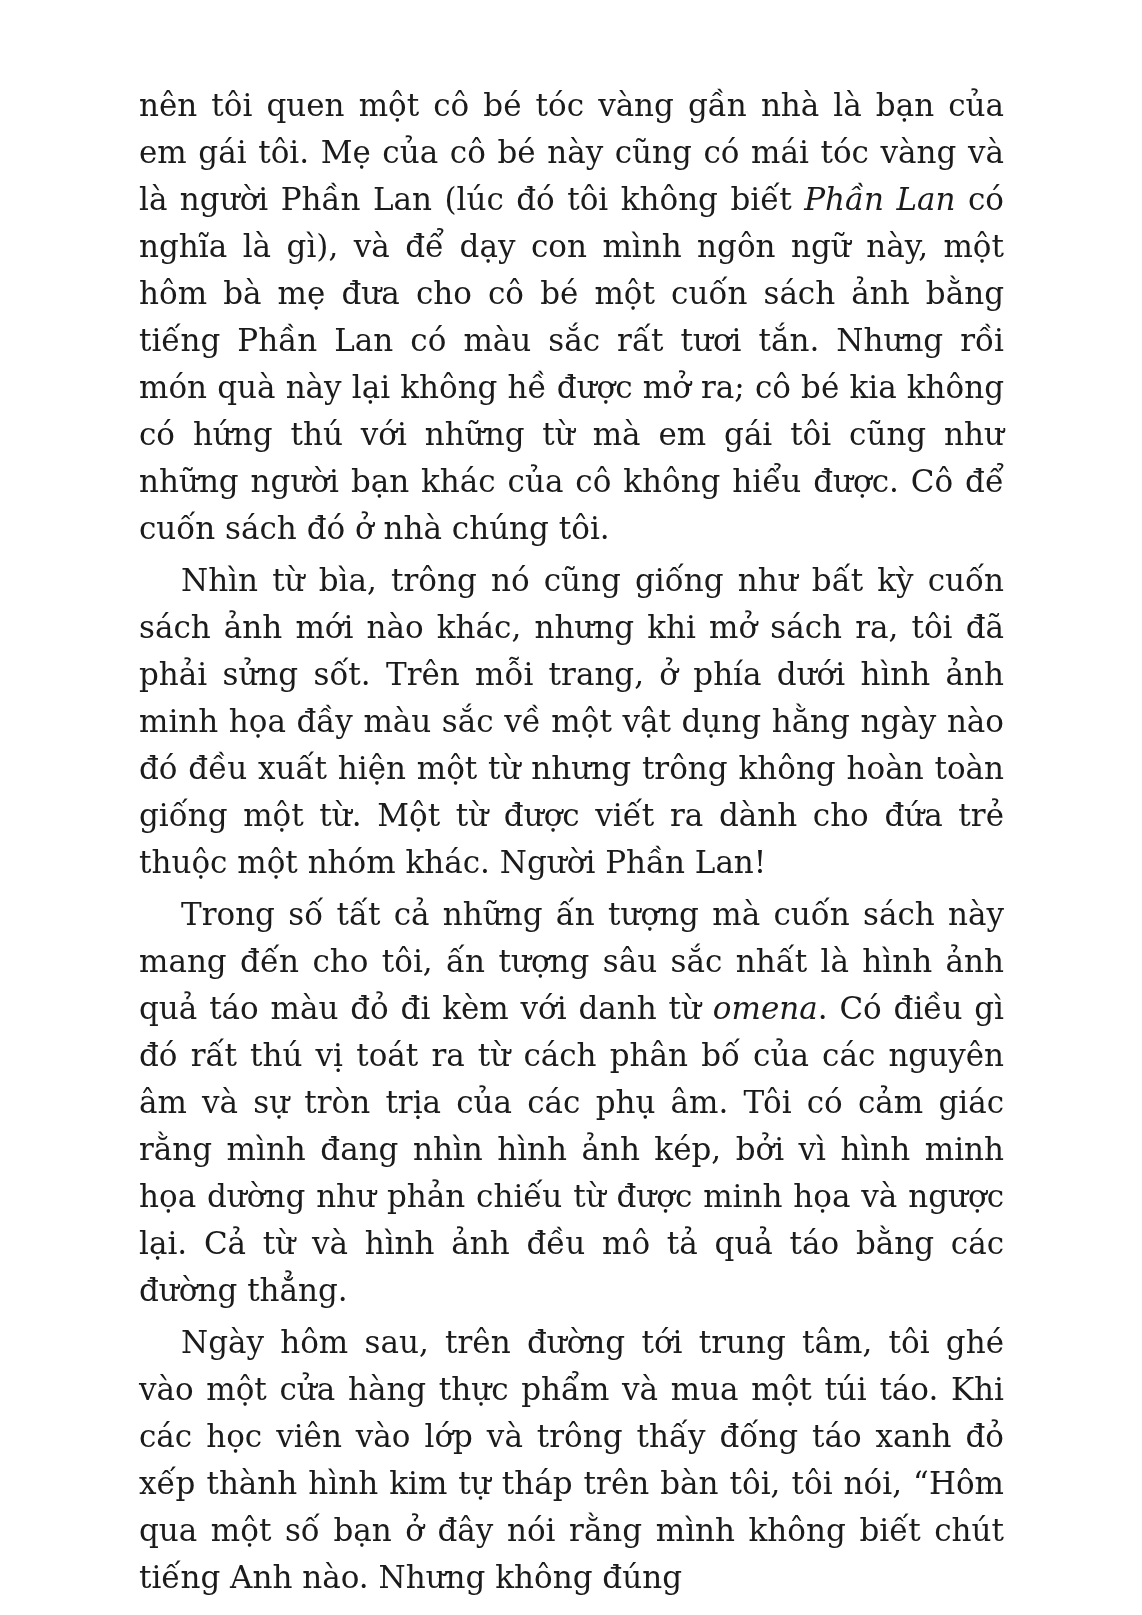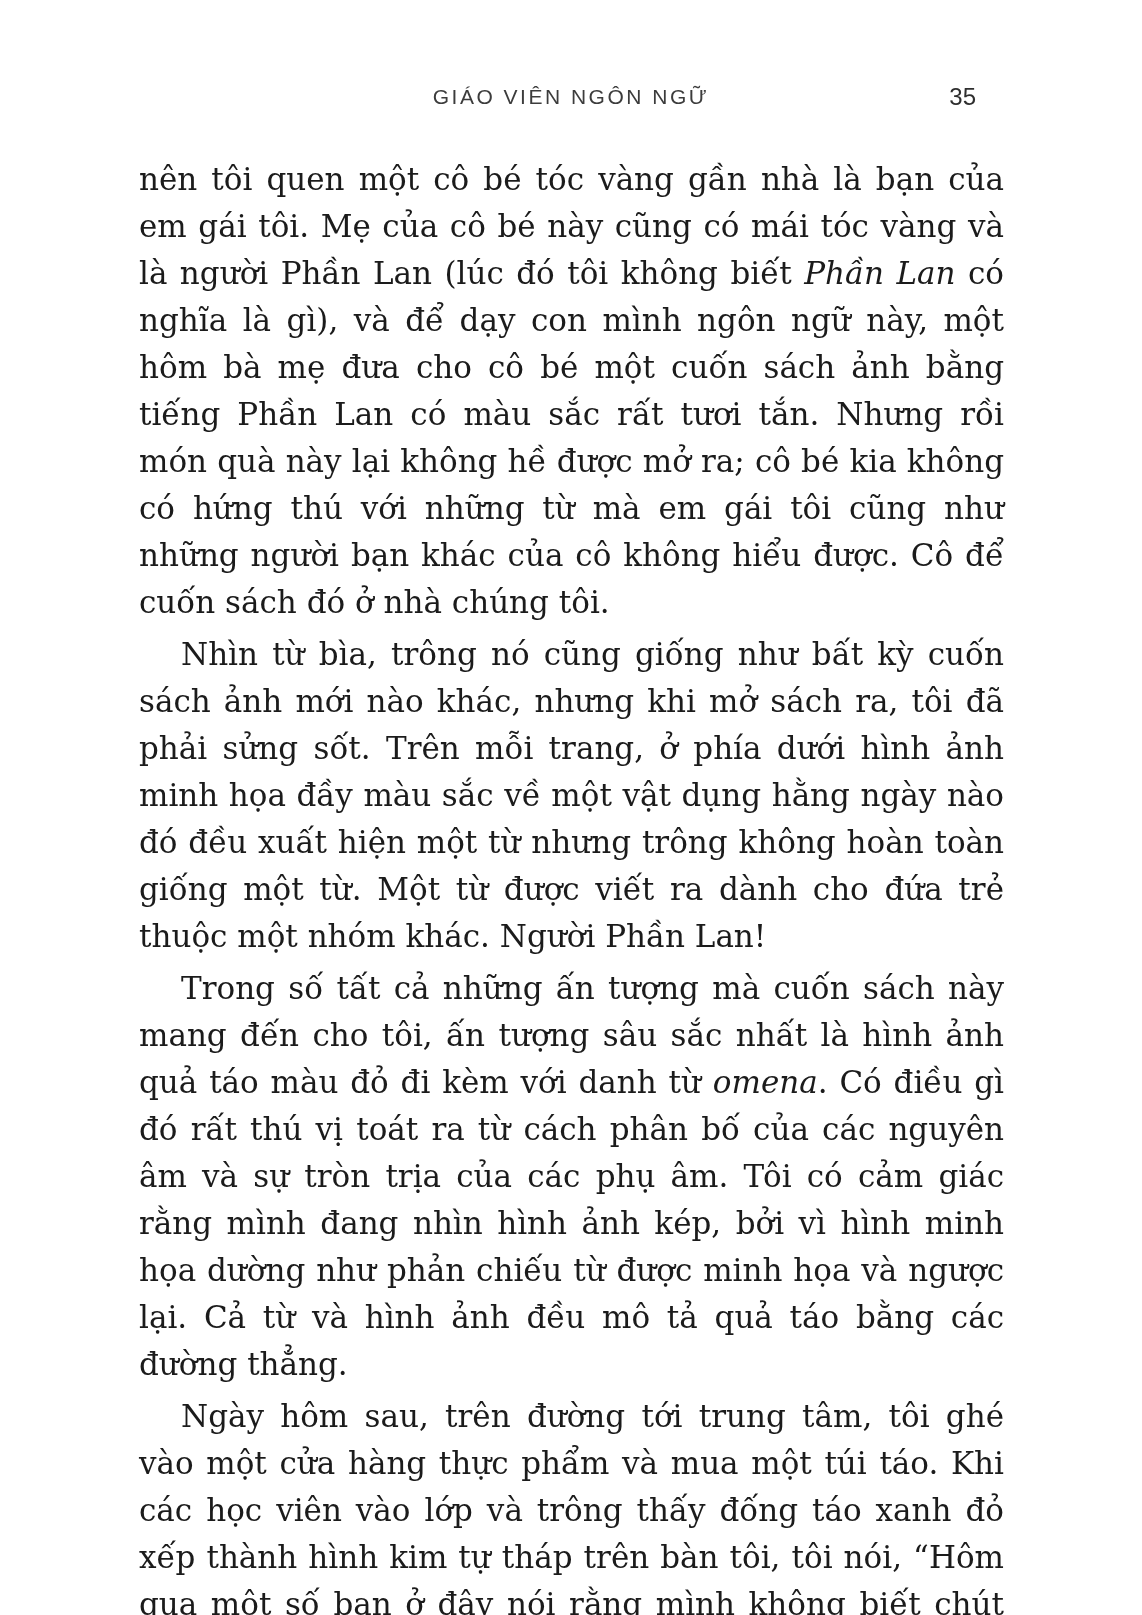--- a/index.html
+++ b/index.html
@@ -56,24 +56,20 @@
   }
   .italic {
     font-style: italic;
   }
 </style>
 </head>
 <body>
 
 <div class="page">
 
-  <header class="page-header">
-    <div class="running-title">GIÁO VIÊN NGÔN NGỮ</div>
-    <div class="page-number">35</div>
-  </header>
 
   <main class="body-text">
 
     <p class="para"><span>nên tôi quen một cô bé tóc vàng gần nhà là bạn của em gái tôi. Mẹ của cô bé này cũng có mái tóc vàng và là người Phần Lan (lúc đó tôi không biết </span><span class="italic">Phần Lan</span><span> có nghĩa là gì), và để dạy con mình ngôn ngữ này, một hôm bà mẹ đưa cho cô bé một cuốn sách ảnh bằng tiếng Phần Lan có màu sắc rất tươi tắn. Nhưng rồi món quà này lại không hề được mở ra; cô bé kia không có hứng thú với những từ mà em gái tôi cũng như những người bạn khác của cô không hiểu được. Cô để cuốn sách đó ở nhà chúng tôi.</span></p>
 
     <p class="para indent"><span>Nhìn từ bìa, trông nó cũng giống như bất kỳ cuốn sách ảnh mới nào khác, nhưng khi mở sách ra, tôi đã phải sửng sốt. Trên mỗi trang, ở phía dưới hình ảnh minh họa đầy màu sắc về một vật dụng hằng ngày nào đó đều xuất hiện một từ nhưng trông không hoàn toàn giống một từ. Một từ được viết ra dành cho đứa trẻ thuộc một nhóm khác. Người Phần Lan!</span></p>
 
     <p class="para indent"><span>Trong số tất cả những ấn tượng mà cuốn sách này mang đến cho tôi, ấn tượng sâu sắc nhất là hình ảnh quả táo màu đỏ đi kèm với danh từ </span><span class="italic">omena</span><span>. Có điều gì đó rất thú vị toát ra từ cách phân bố của các nguyên âm và sự tròn trịa của các phụ âm. Tôi có cảm giác rằng mình đang nhìn hình ảnh kép, bởi vì hình minh họa dường như phản chiếu từ được minh họa và ngược lại. Cả từ và hình ảnh đều mô tả quả táo bằng các đường thẳng.</span></p>
 
     <p class="para indent"><span>Ngày hôm sau, trên đường tới trung tâm, tôi ghé vào một cửa hàng thực phẩm và mua một túi táo. Khi các học viên vào lớp và trông thấy đống táo xanh đỏ xếp thành hình kim tự tháp trên bàn tôi, tôi nói, “Hôm qua một số bạn ở đây nói rằng mình không biết chút tiếng Anh nào. Nhưng không đúng</span></p>

